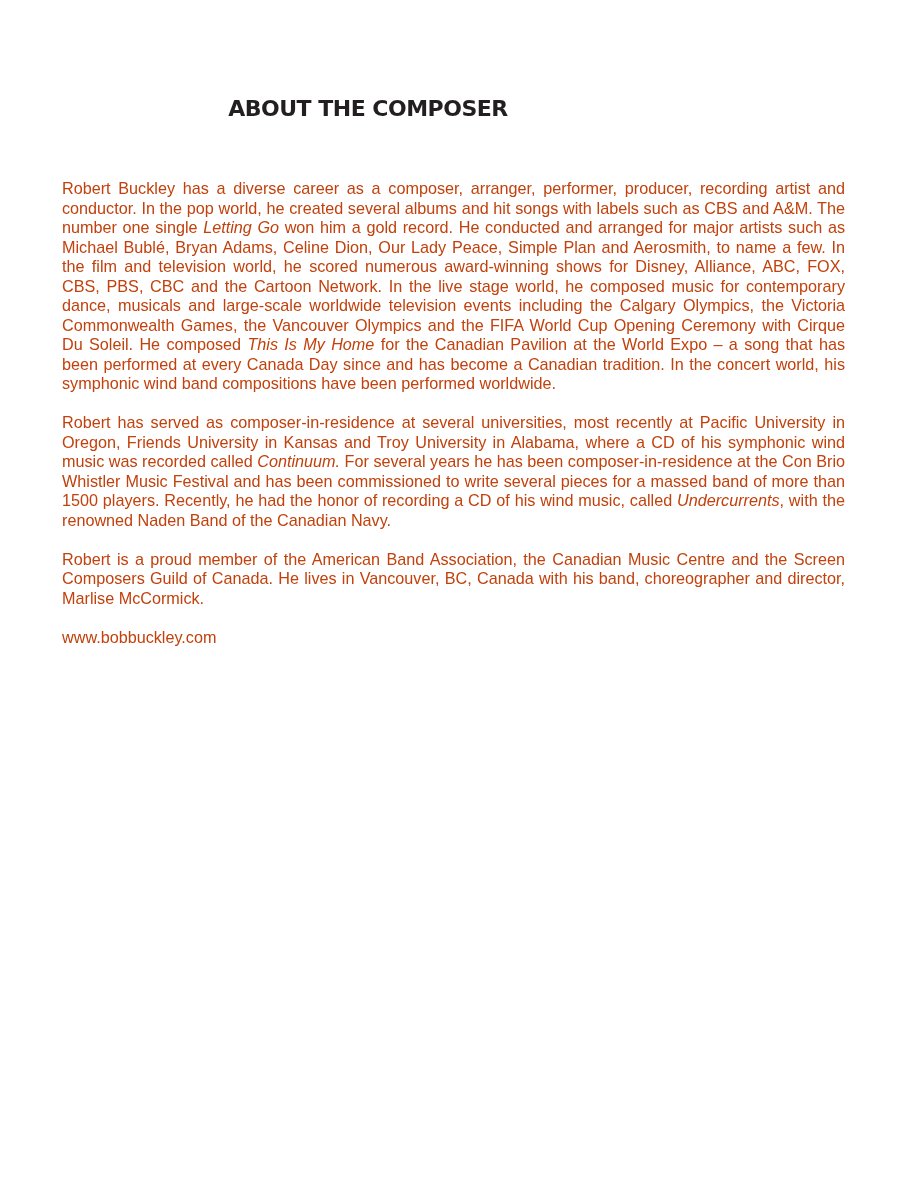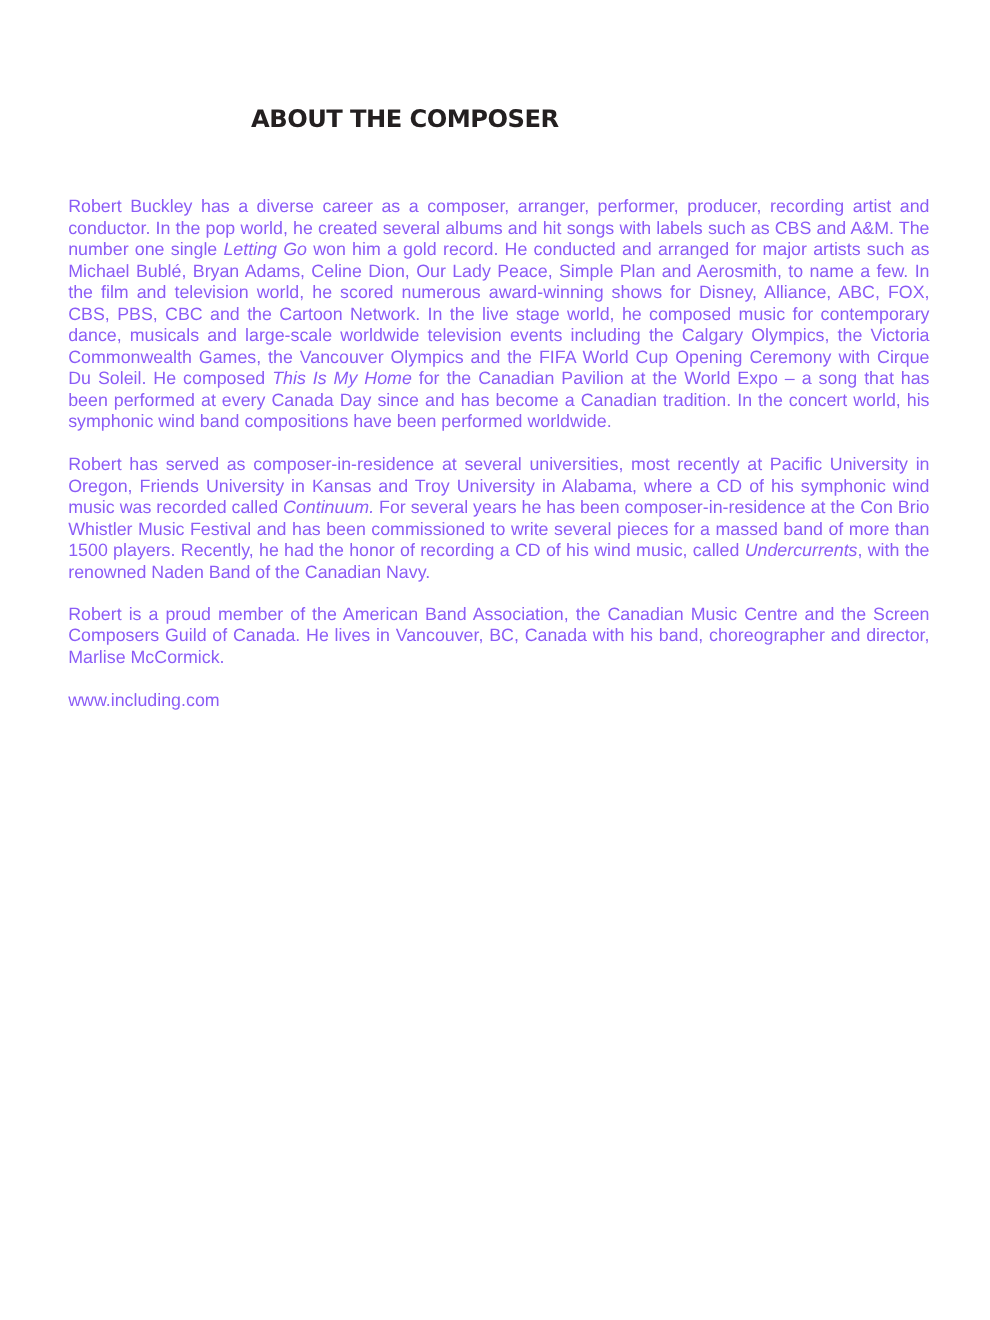--- a/index.html
+++ b/index.html
@@ -29,21 +29,21 @@
       text-transform: uppercase;
     }
     .content {
       position: absolute;
       top: 179px;
       left: 62px;
       width: 783px;
       font-family: "Liberation Sans", sans-serif;
       font-size: 16.2px;
       line-height: 19.5px;
-      color: #8b5cf6;
+      color: #c2410c;
     }
     .content p {
       margin: 0 0 19.5px 0;
       text-align: justify;
     }
     .content em { font-style: italic; }
     .website {
       margin: 0;
       text-align: left !important;
     }
@@ -53,14 +53,14 @@
 
 <h1 class="page-title">ABOUT THE COMPOSER</h1>
 
 <div class="content">
   <p><span>Robert Buckley has a diverse career as a composer, arranger, performer, producer, recording artist and conductor. In the pop world, he created several albums and hit songs with labels such as CBS and A&amp;M. The number one single </span><em>Letting Go</em><span> won him a gold record. He conducted and arranged for major artists such as Michael Bublé, Bryan Adams, Celine Dion, Our Lady Peace, Simple Plan and Aerosmith, to name a few. In the film and television world, he scored numerous award-winning shows for Disney, Alliance, ABC, FOX, CBS, PBS, CBC and the Cartoon Network. In the live stage world, he composed music for contemporary dance, musicals and large-scale worldwide television events including the Calgary Olympics, the Victoria Commonwealth Games, the Vancouver Olympics and the FIFA World Cup Opening Ceremony with Cirque Du Soleil. He composed </span><em>This Is My Home</em><span> for the Canadian Pavilion at the World Expo – a song that has been performed at every Canada Day since and has become a Canadian tradition. In the concert world, his symphonic wind band compositions have been performed worldwide.</span></p>
 
   <p><span>Robert has served as composer-in-residence at several universities, most recently at Pacific University in Oregon, Friends University in Kansas and Troy University in Alabama, where a CD of his symphonic wind music was recorded called </span><em>Continuum.</em><span> For several years he has been composer-in-residence at the Con Brio Whistler Music Festival and has been commissioned to write several pieces for a massed band of more than 1500 players. Recently, he had the honor of recording a CD of his wind music, called </span><em>Undercurrents</em><span>, with the renowned Naden Band of the Canadian Navy.</span></p>
 
   <p>Robert is a proud member of the American Band Association, the Canadian Music Centre and the Screen Composers Guild of Canada. He lives in Vancouver, BC, Canada with his band, choreographer and director, Marlise McCormick.</p>
 
-  <p class="website">www.including.com</p>
+  <p class="website">www.bobbuckley.com</p>
 </div>
 
 </body></html>

